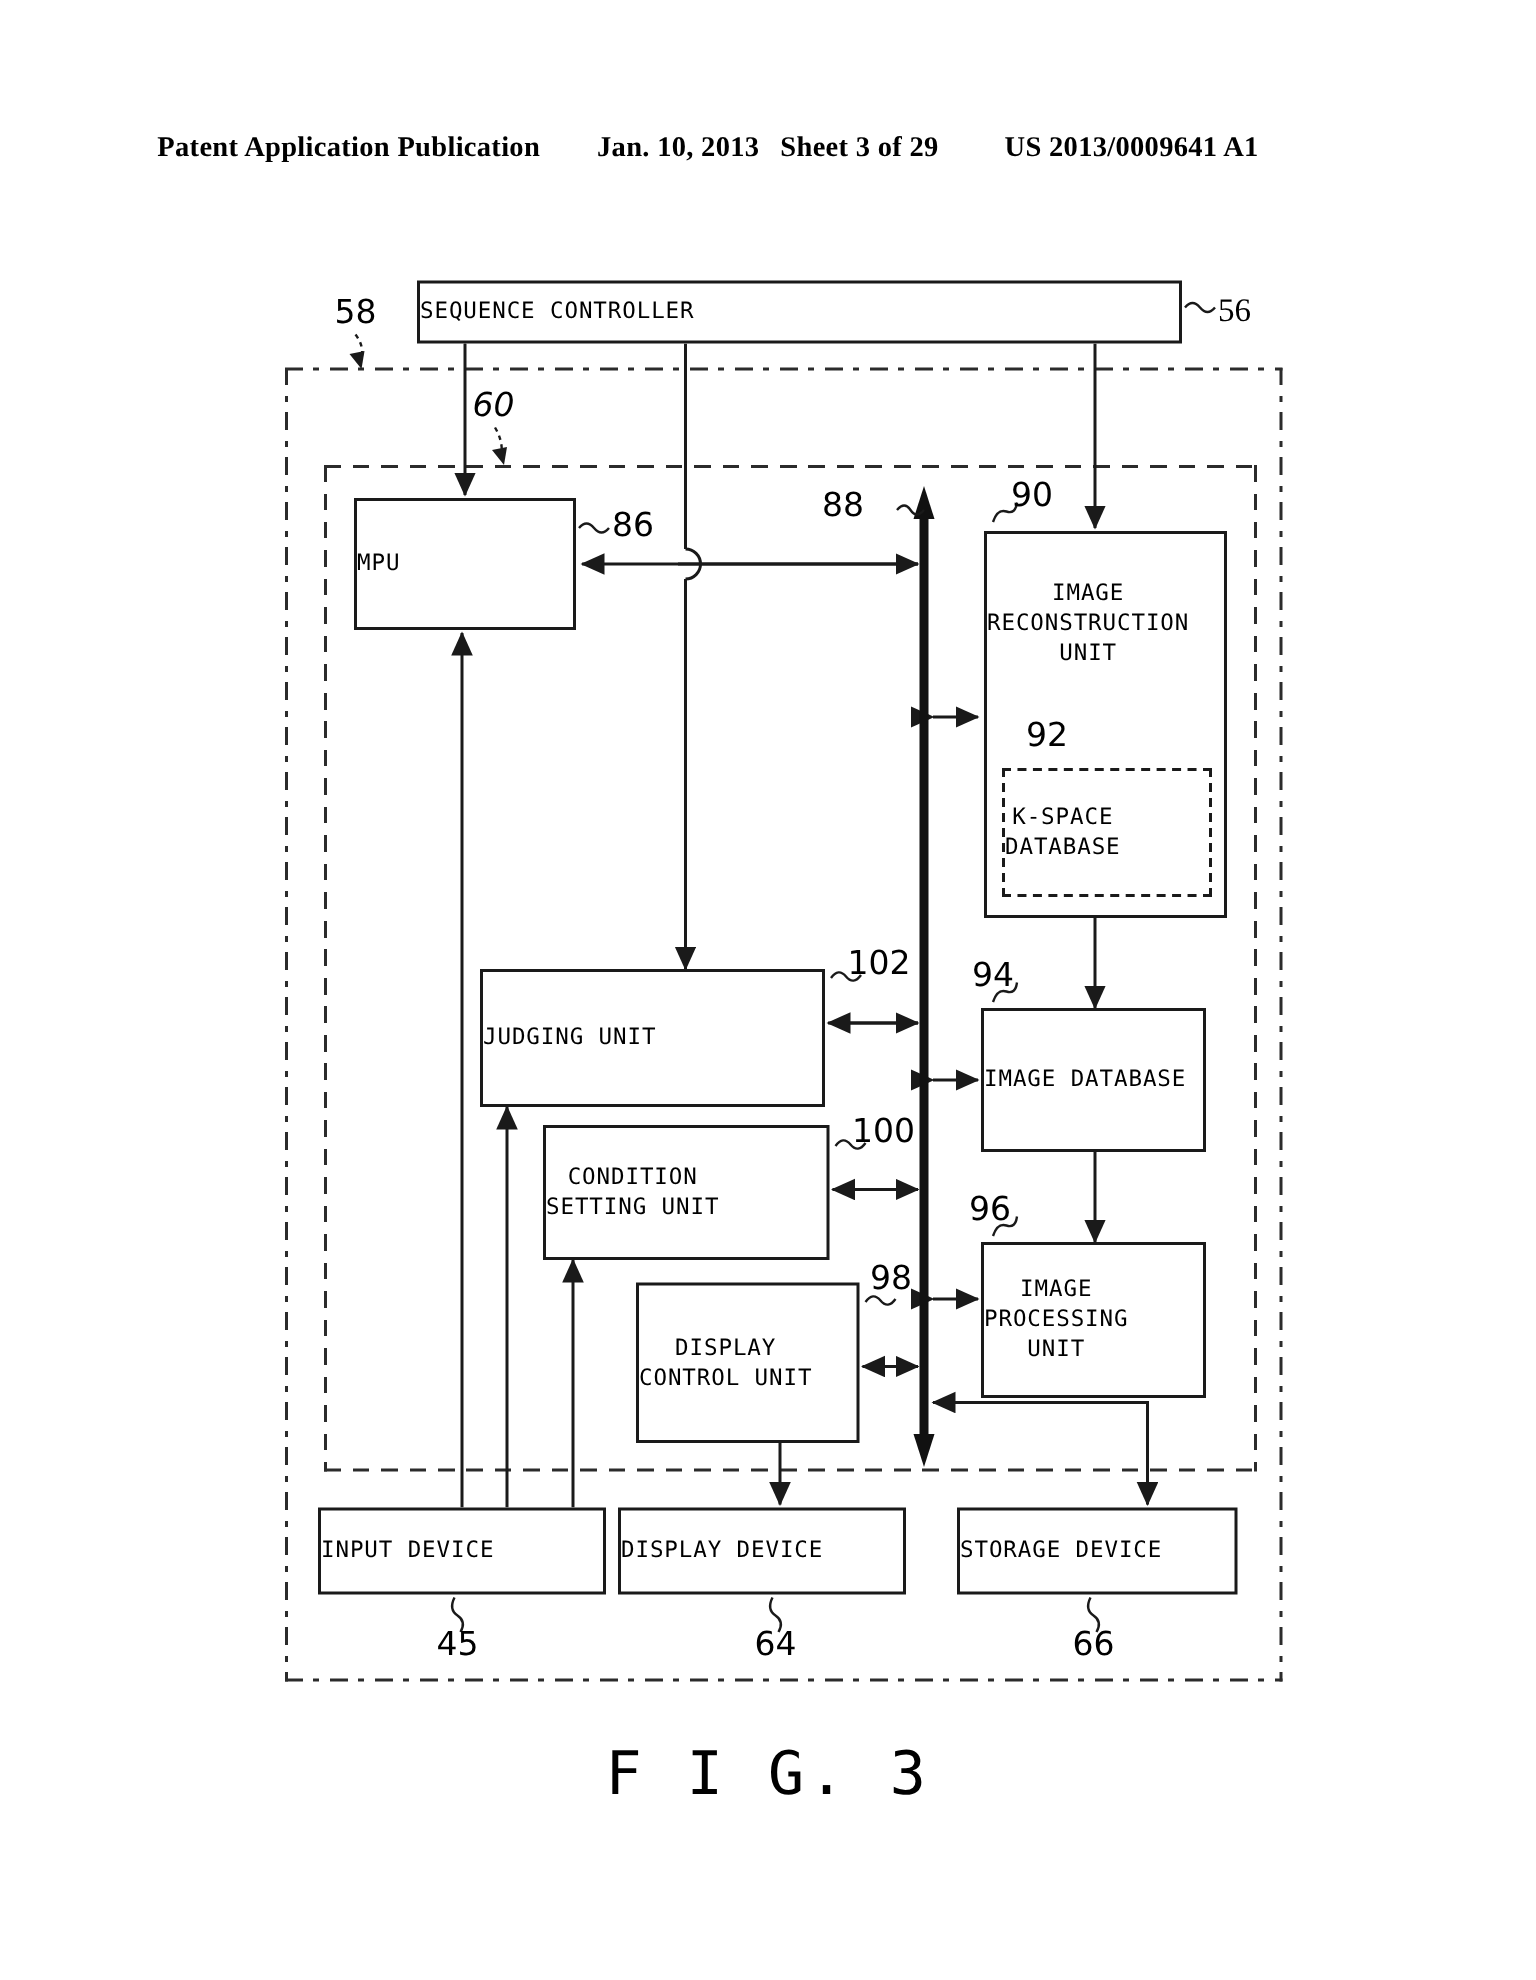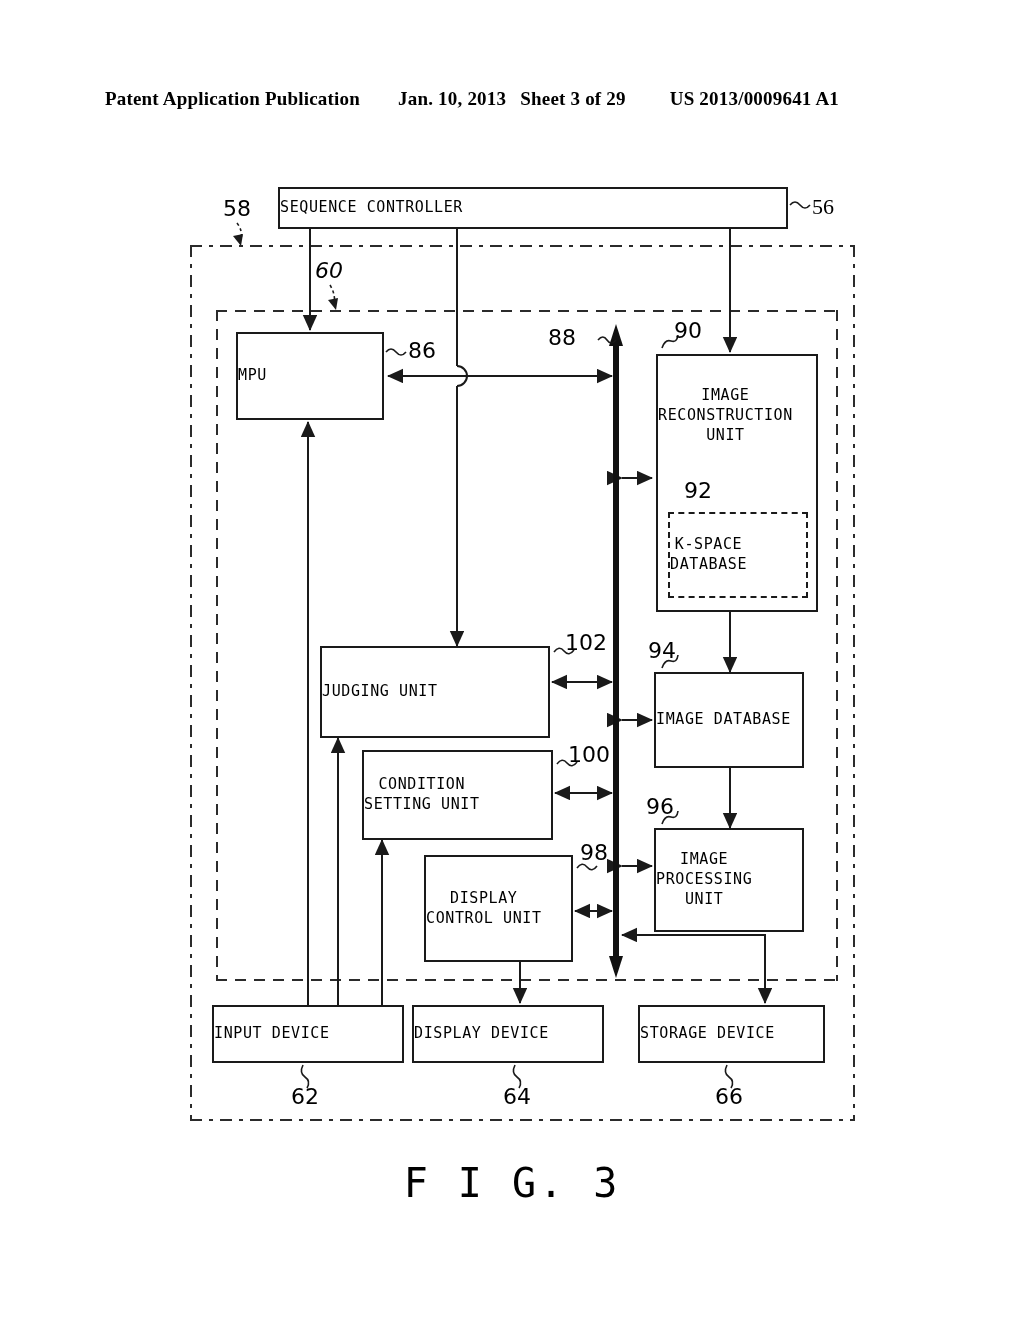--- a/index.html
+++ b/index.html
@@ -299,19 +299,19 @@
   <div class="ref" style="left:315px; top:258px;font-style:italic;">60</div>
   <div class="ref" style="left:408px; top:338px;">86</div>
   <div class="ref" style="left:548px; top:325px;">88</div>
   <div class="ref" style="left:674px; top:318px;">90</div>
   <div class="ref" style="left:684px; top:478px;">92</div>
   <div class="ref" style="left:648px; top:638px;">94</div>
   <div class="ref" style="left:646px; top:794px;">96</div>
   <div class="ref" style="left:565px; top:630px;">102</div>
   <div class="ref" style="left:568px; top:742px;">100</div>
   <div class="ref" style="left:580px; top:840px;">98</div>
-  <div class="ref" style="left:291px; top:1084px;">62</div>
+  <div class="ref" style="left:291px; top:1084px;">45</div>
   <div class="ref" style="left:503px; top:1084px;">64</div>
   <div class="ref" style="left:715px; top:1084px;">66</div>
 
   <div class="figcap">F I G. 3</div>
 
 </div>
 
 </body></html>

